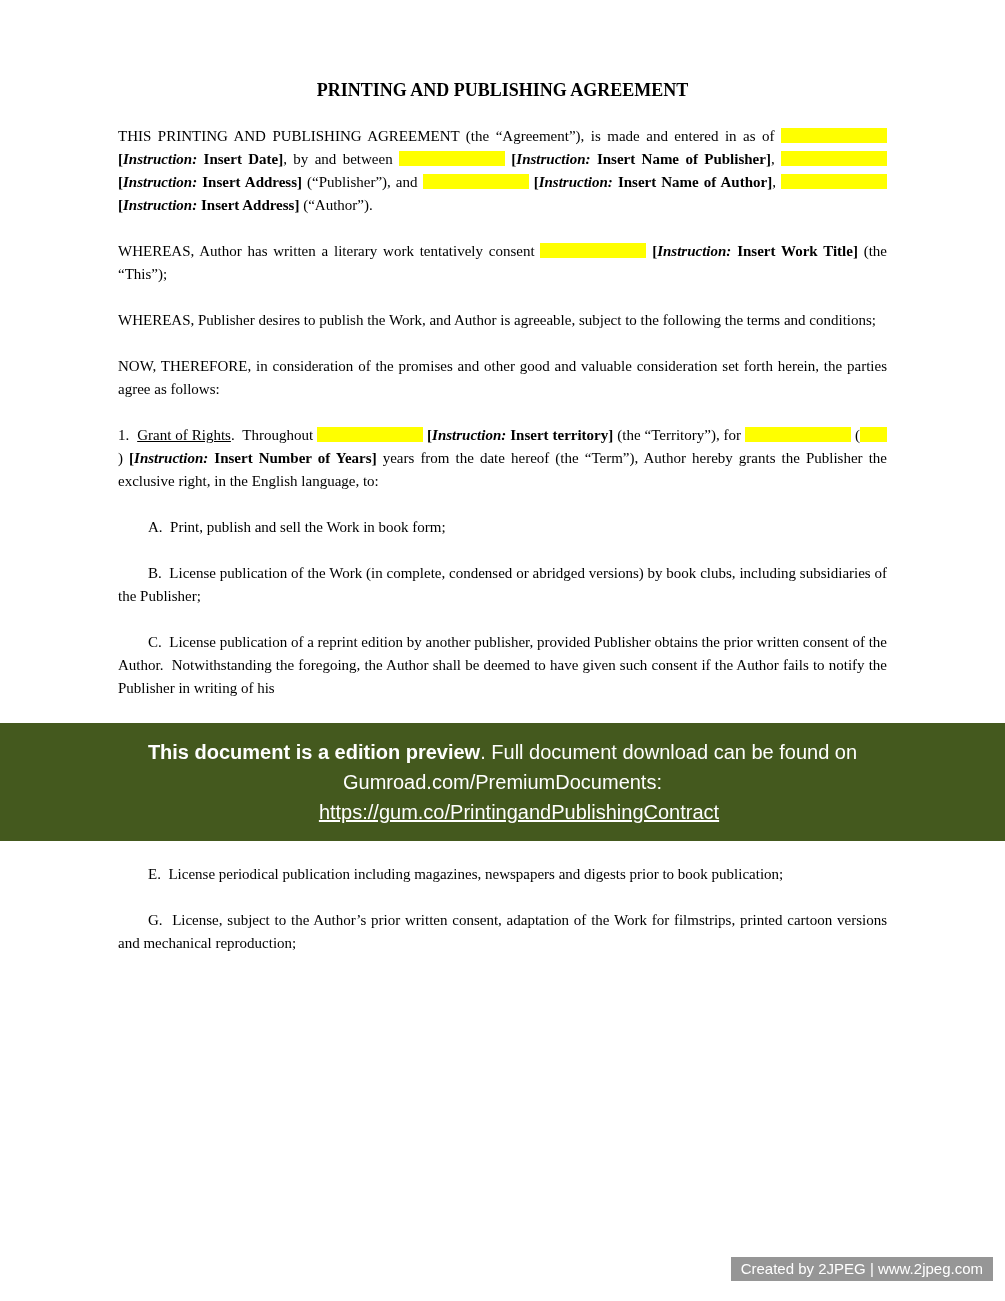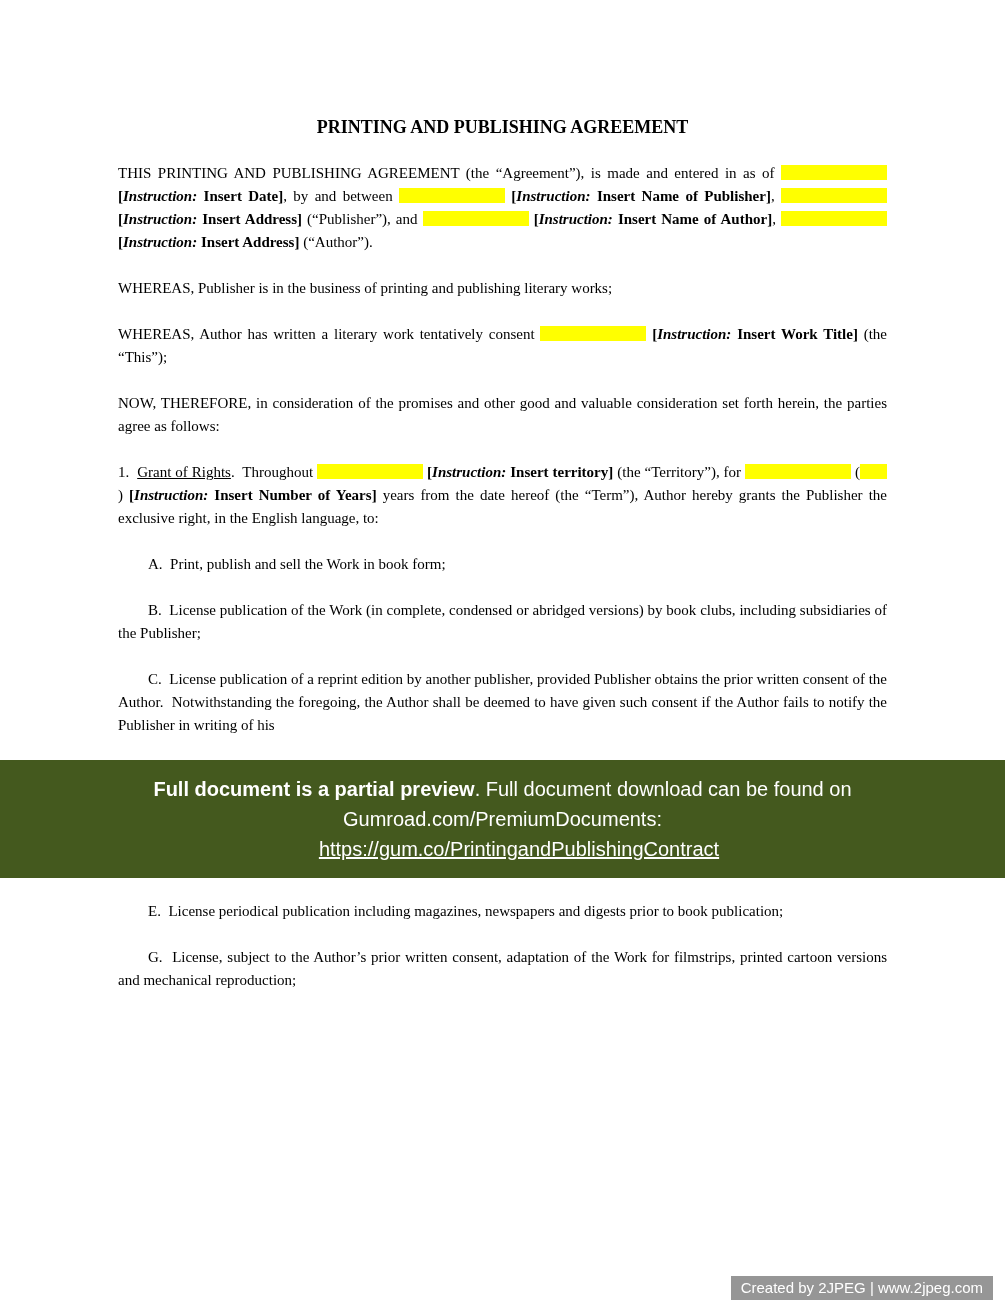--- a/index.html
+++ b/index.html
@@ -11,21 +11,21 @@
     color: #000000;
   }
   .page {
     position: relative;
     width: 1005px;
     height: 1301px;
     overflow: hidden;
     background: #ffffff;
   }
   .content {
-    padding: 116px 118px 0 118px;
+    padding: 79px 118px 0 118px;
   }
   .title {
     text-align: center;
     font-weight: bold;
     font-size: 18px;
     line-height: 23px;
     margin: 0 0 23px 0;
   }
   .para {
     margin: 0 0 23px 0;
@@ -64,47 +64,47 @@
     line-height: 30px;
   }
   .seg-link {
     text-decoration: underline;
     cursor: pointer;
     margin-left: 33px;
   }
   .watermark {
     position: absolute;
     right: 12px;
-    bottom: 1px;
+    bottom: 20px;
     background: var(--watermark-bg, #969696);
     color: var(--watermark-text, #ffffff);
     font-family: "Liberation Sans", sans-serif;
     font-size: 15px;
     line-height: 18px;
     padding: 3px 10px;
   }
 </style>
 </head>
 <body>
 
 <div class="page">
   <div class="content">
     <div class="title">PRINTING AND PUBLISHING AGREEMENT</div>
 
     <p class="para"><span>THIS PRINTING AND PUBLISHING AGREEMENT (the “Agreement”), is made and entered in as of </span><span class="seg-hl"></span><span> </span><span class="seg-b">[</span><span class="seg-bi">Instruction:</span><span class="seg-b"> Insert Date</span><span class="seg-b">]</span><span>, by and between </span><span class="seg-hl"></span><span> </span><span class="seg-b">[</span><span class="seg-bi">Instruction:</span><span class="seg-b"> Insert Name of Publisher</span><span class="seg-b">]</span><span>, </span><span class="seg-hl"></span><span> </span><span class="seg-b">[</span><span class="seg-bi">Instruction:</span><span class="seg-b"> Insert Address</span><span class="seg-b">]</span><span> (“Publisher”), and </span><span class="seg-hl"></span><span> </span><span class="seg-b">[</span><span class="seg-bi">Instruction:</span><span class="seg-b"> Insert Name of Author</span><span class="seg-b">]</span><span>, </span><span class="seg-hl"></span><span> </span><span class="seg-b">[</span><span class="seg-bi">Instruction:</span><span class="seg-b"> Insert Address</span><span class="seg-b">]</span><span> (“Author”).</span></p>
-    <p class="para"><span>WHEREAS, Publisher is in the business of printing and publishing literary works;</span></p>
     <p class="para"><span>WHEREAS, Author has written a literary work tentatively consent </span><span class="seg-hl"></span><span> </span><span class="seg-b">[</span><span class="seg-bi">Instruction:</span><span class="seg-b"> Insert Work Title</span><span class="seg-b">]</span><span> (the “This”);</span></p>
+    <p class="para"><span>WHEREAS, Publisher desires to publish the Work, and Author is agreeable, subject to the following the terms and conditions;</span></p>
     <p class="para"><span>NOW, THEREFORE, in consideration of the promises and other good and valuable consideration set forth herein, the parties agree as follows:</span></p>
     <p class="para"><span>1.&nbsp; </span><span class="seg-u">Grant of Rights</span><span>.&nbsp; Throughout </span><span class="seg-hl"></span><span> </span><span class="seg-b">[</span><span class="seg-bi">Instruction:</span><span class="seg-b"> Insert territory</span><span class="seg-b">]</span><span> (the “Territory”), for </span><span class="seg-hl"></span><span> (</span><span class="seg-hlsm"></span><span>) </span><span class="seg-b">[</span><span class="seg-bi">Instruction:</span><span class="seg-b"> Insert Number of Years</span><span class="seg-b">]</span><span> years from the date hereof (the “Term”), Author hereby grants the Publisher the exclusive right, in the English language, to:</span></p>
     <p class="para item"><span>A.&nbsp; Print, publish and sell the Work in book form;</span></p>
     <p class="para item"><span>B.&nbsp; License publication of the Work (in complete, condensed or abridged versions) by book clubs, including subsidiaries of the Publisher;</span></p>
     <p class="para item"><span>C.&nbsp; License publication of a reprint edition by another publisher, provided Publisher obtains the prior written consent of the Author.&nbsp; Notwithstanding the foregoing, the Author shall be deemed to have given such consent if the Author fails to notify the Publisher in writing of his</span></p>
 
     <div class="banner">
-      <div class="banner-line"><span class="seg-b">Full document is a partial preview</span><span>. Full document download can be found on</span></div>
+      <div class="banner-line"><span class="seg-b">This document is a edition preview</span><span>. Full document download can be found on</span></div>
       <div class="banner-line"><span>Gumroad.com/PremiumDocuments:</span></div>
       <div class="banner-line"><span class="seg-link">https://gum.co/PrintingandPublishingContract</span></div>
     </div>
 
     <p class="para item"><span>E.&nbsp; License periodical publication including magazines, newspapers and digests prior to book publication;</span></p>
     <p class="para item"><span>G.&nbsp; License, subject to the Author’s prior written consent, adaptation of the Work for filmstrips, printed cartoon versions and mechanical reproduction;</span></p>
   </div>
 
   <div class="watermark">Created by 2JPEG | www.2jpeg.com</div>
 </div>

